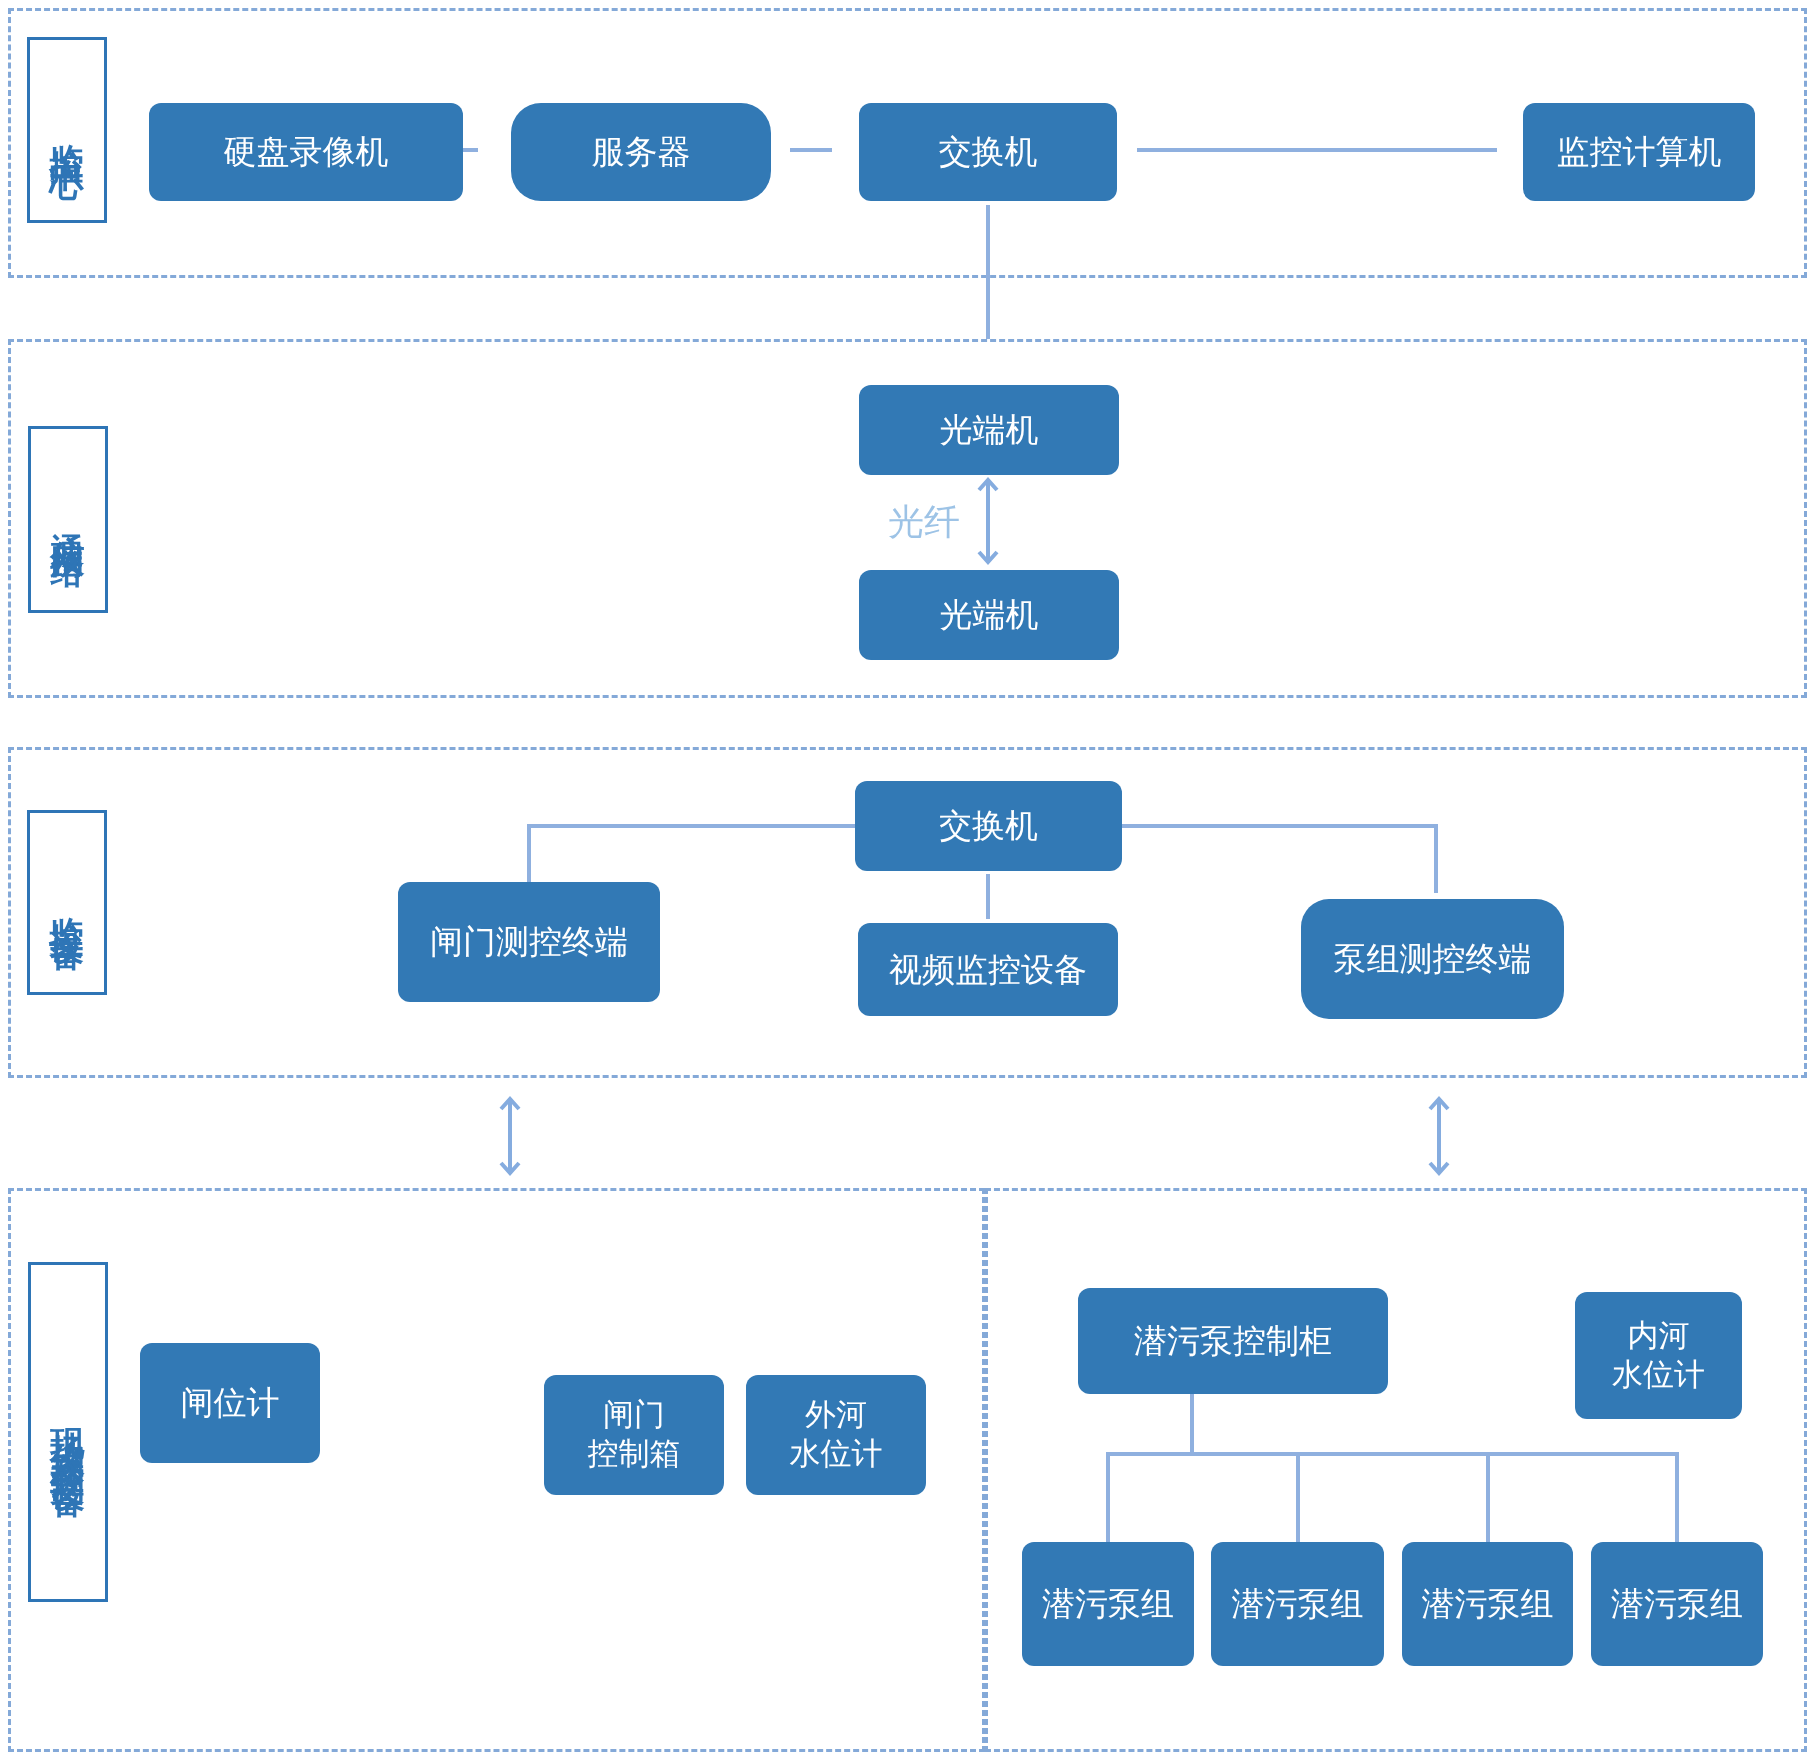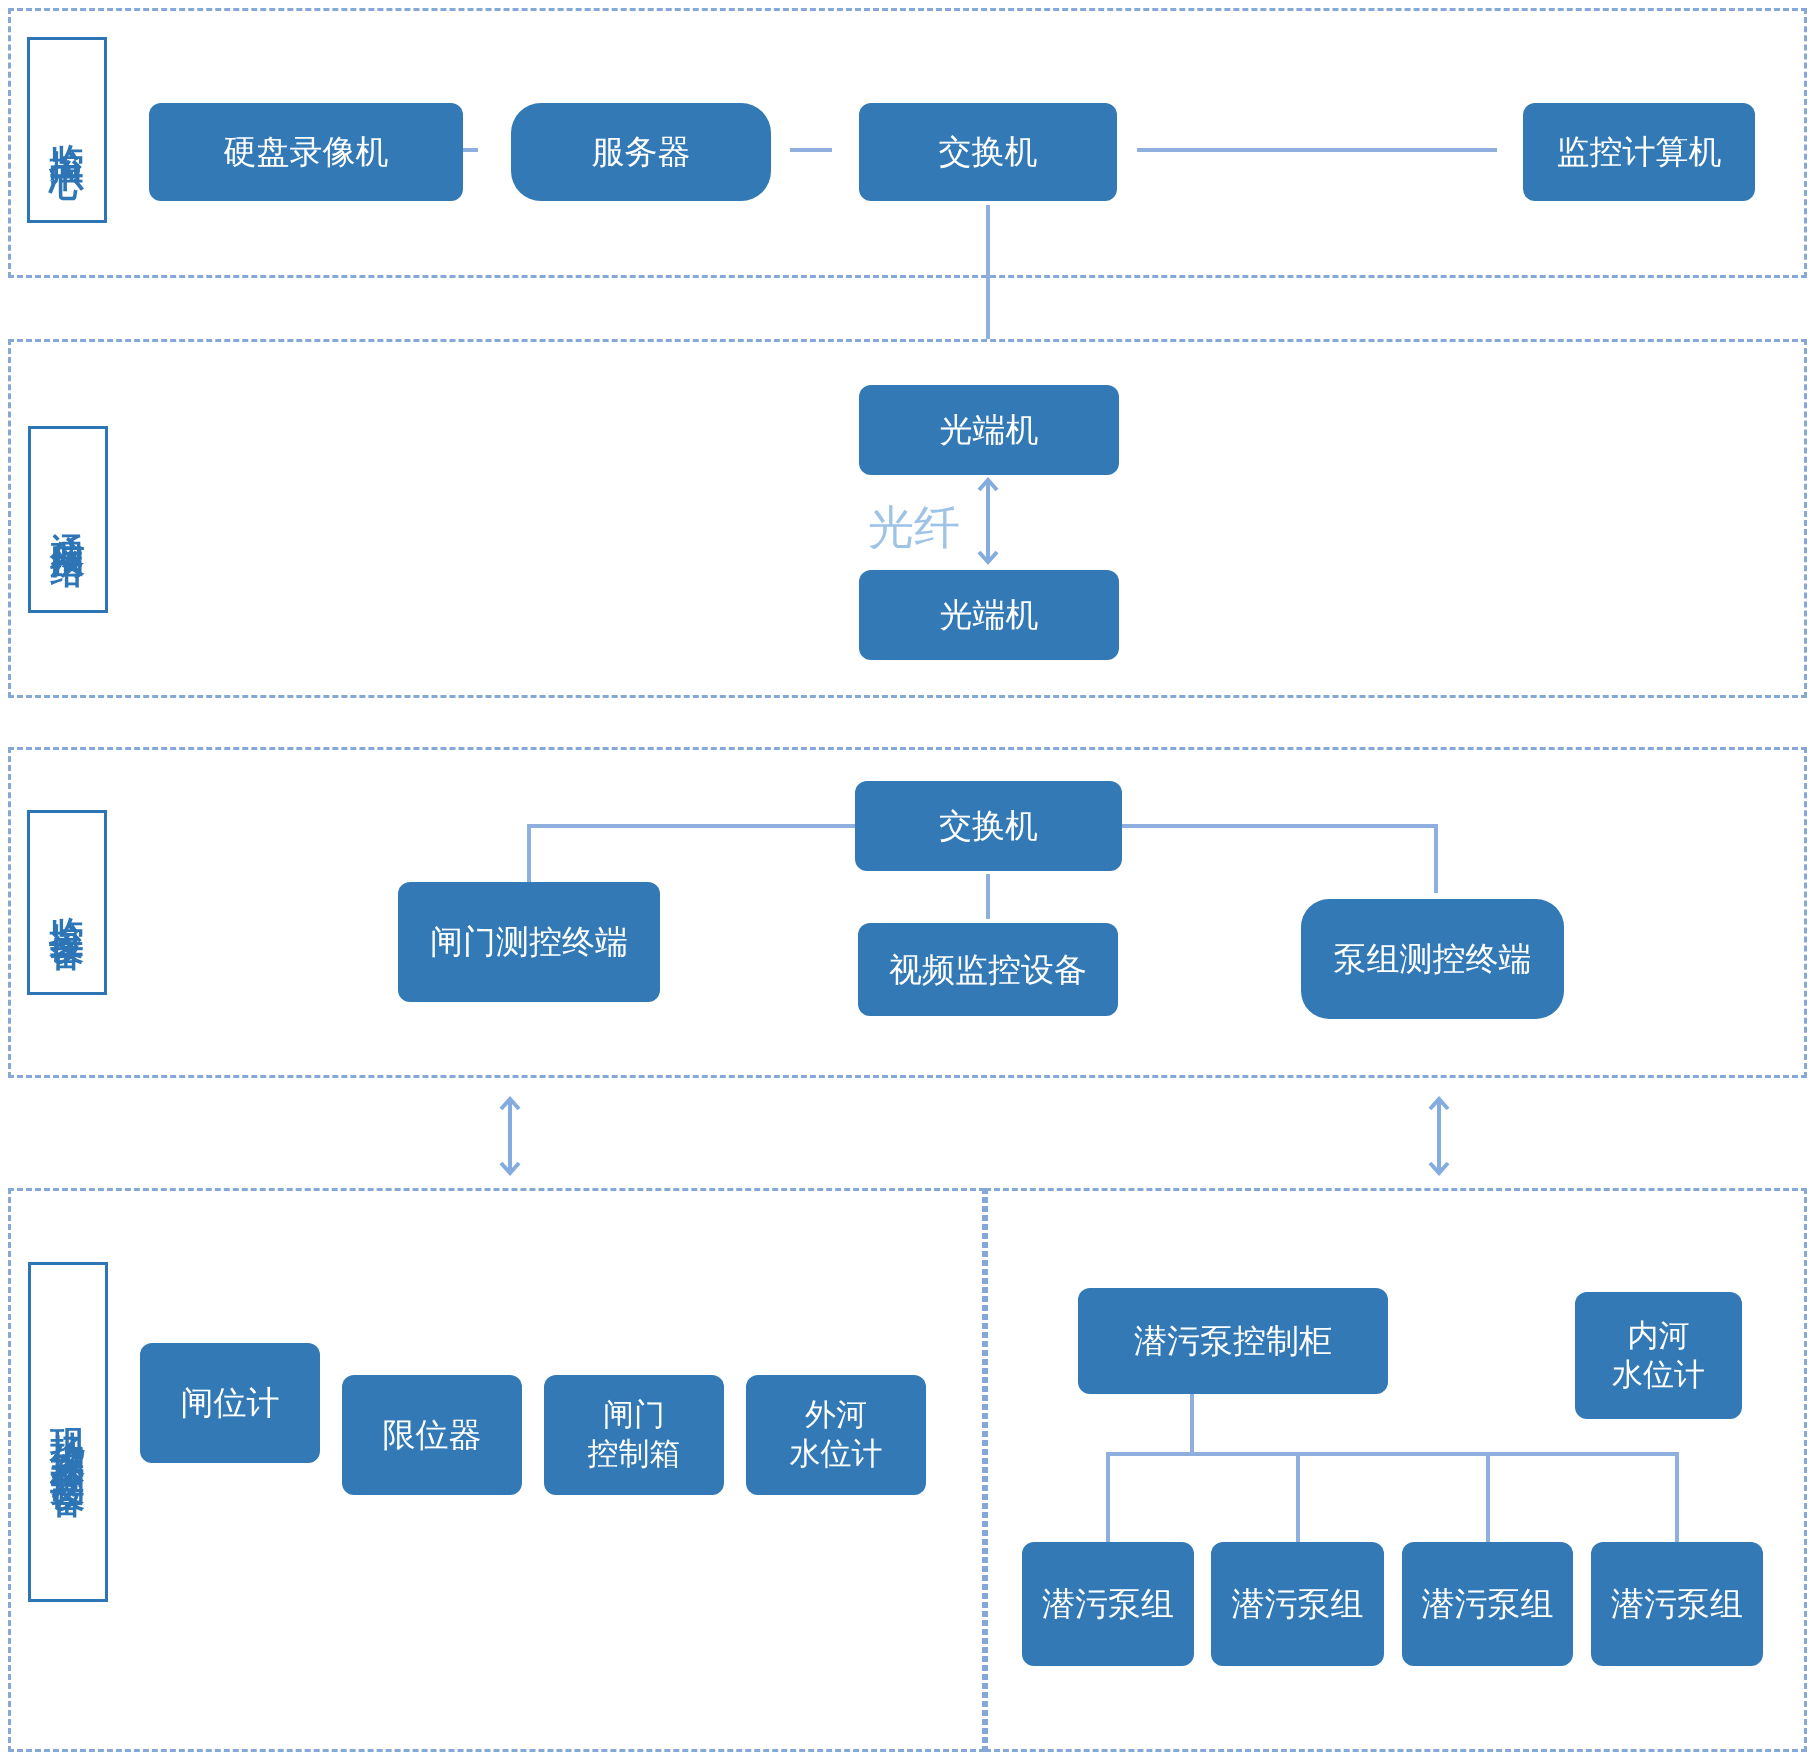--- a/index.html
+++ b/index.html
@@ -17,21 +17,21 @@
     color:#2E75B6;font-weight:bold;font-size:34px;letter-spacing:7px;line-height:1;
   }
   .node{
     position:absolute;background:#3279B5;border-radius:12px;z-index:2;
     display:flex;align-items:center;justify-content:center;
     color:#FFFFFF;font-size:33px;line-height:1.25;text-align:center;white-space:pre-line;
   }
   .node.two-line{font-size:31px;}
   .hline,.vline{position:absolute;background:#8FB0DF;z-index:1;}
   .fiber{
-    position:absolute;color:#9DC3E6;font-size:46px;line-height:1;
+    position:absolute;color:#9DC3E6;font-size:36px;line-height:1;
     text-align:right;z-index:2;
   }
   .arrow{position:absolute;z-index:2;}
 </style>
 </head>
 <body>
 
 <div id="canvas">
 
   <div class="sec" style="left:8px;top:8px;width:1799px;height:270px;"></div>
@@ -83,21 +83,20 @@
   <div class="vline" style="left:986px;top:874px;width:4px;height:45px;"></div>
 
   <svg class="arrow" style="left:496px;top:1096px;" width="28" height="80" viewBox="0 0 28 80">
     <path d="M14 4 V76 M5 13 L14 3 L23 13 M5 67 L14 77 L23 67" stroke="#85ACDF" stroke-width="4" fill="none"></path>
   </svg>
   <svg class="arrow" style="left:1425px;top:1096px;" width="28" height="80" viewBox="0 0 28 80">
     <path d="M14 4 V76 M5 13 L14 3 L23 13 M5 67 L14 77 L23 67" stroke="#85ACDF" stroke-width="4" fill="none"></path>
   </svg>
 
   <div class="node" style="left:140px;top:1343px;width:180px;height:120px;">闸位计</div>
-  <div class="node" style="left:342px;top:1375px;width:180px;height:120px;">限位器</div>
   <div class="node two-line" style="left:544px;top:1375px;width:180px;height:120px;">闸门
 控制箱</div>
   <div class="node two-line" style="left:746px;top:1375px;width:180px;height:120px;">外河
 水位计</div>
 
   <div class="node" style="left:1037px;top:1288px;width:310px;height:106px;margin-left:41px;">潜污泵控制柜</div>
   <div class="node two-line" style="left:1575px;top:1292px;width:167px;height:127px;">内河
 水位计</div>
 
   <div class="vline" style="left:1190px;top:1394px;width:4px;height:61px;"></div>

